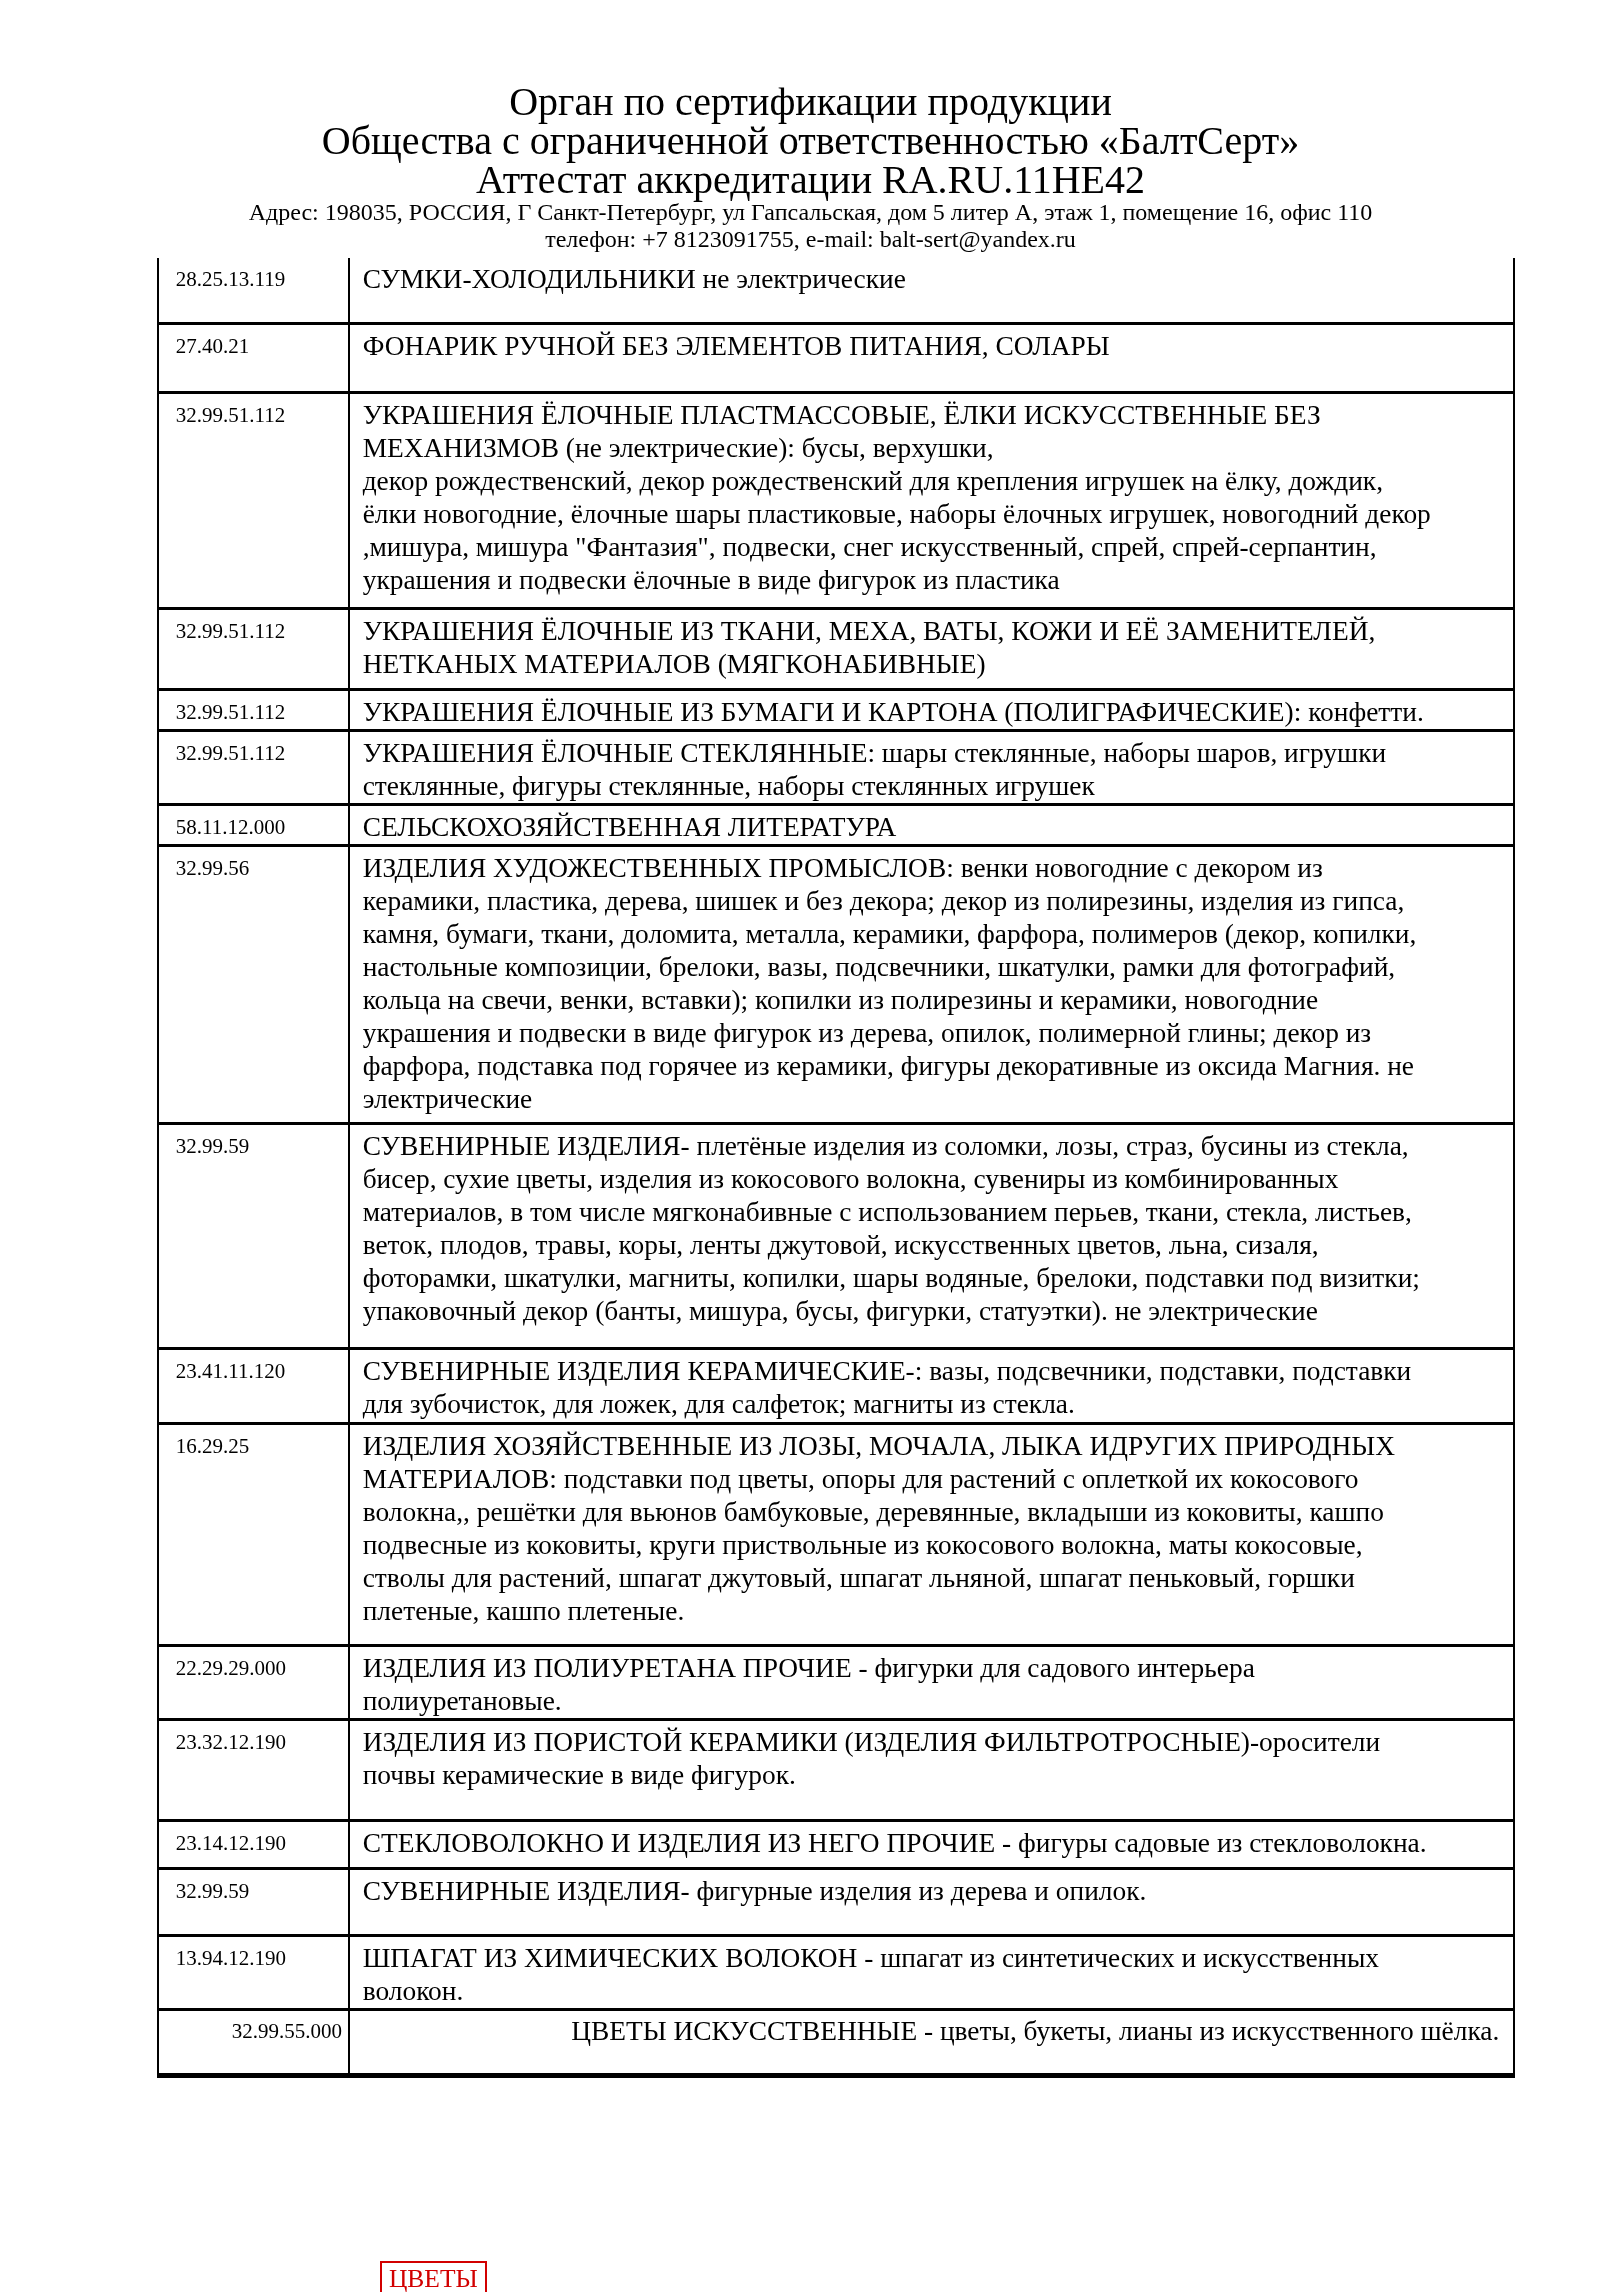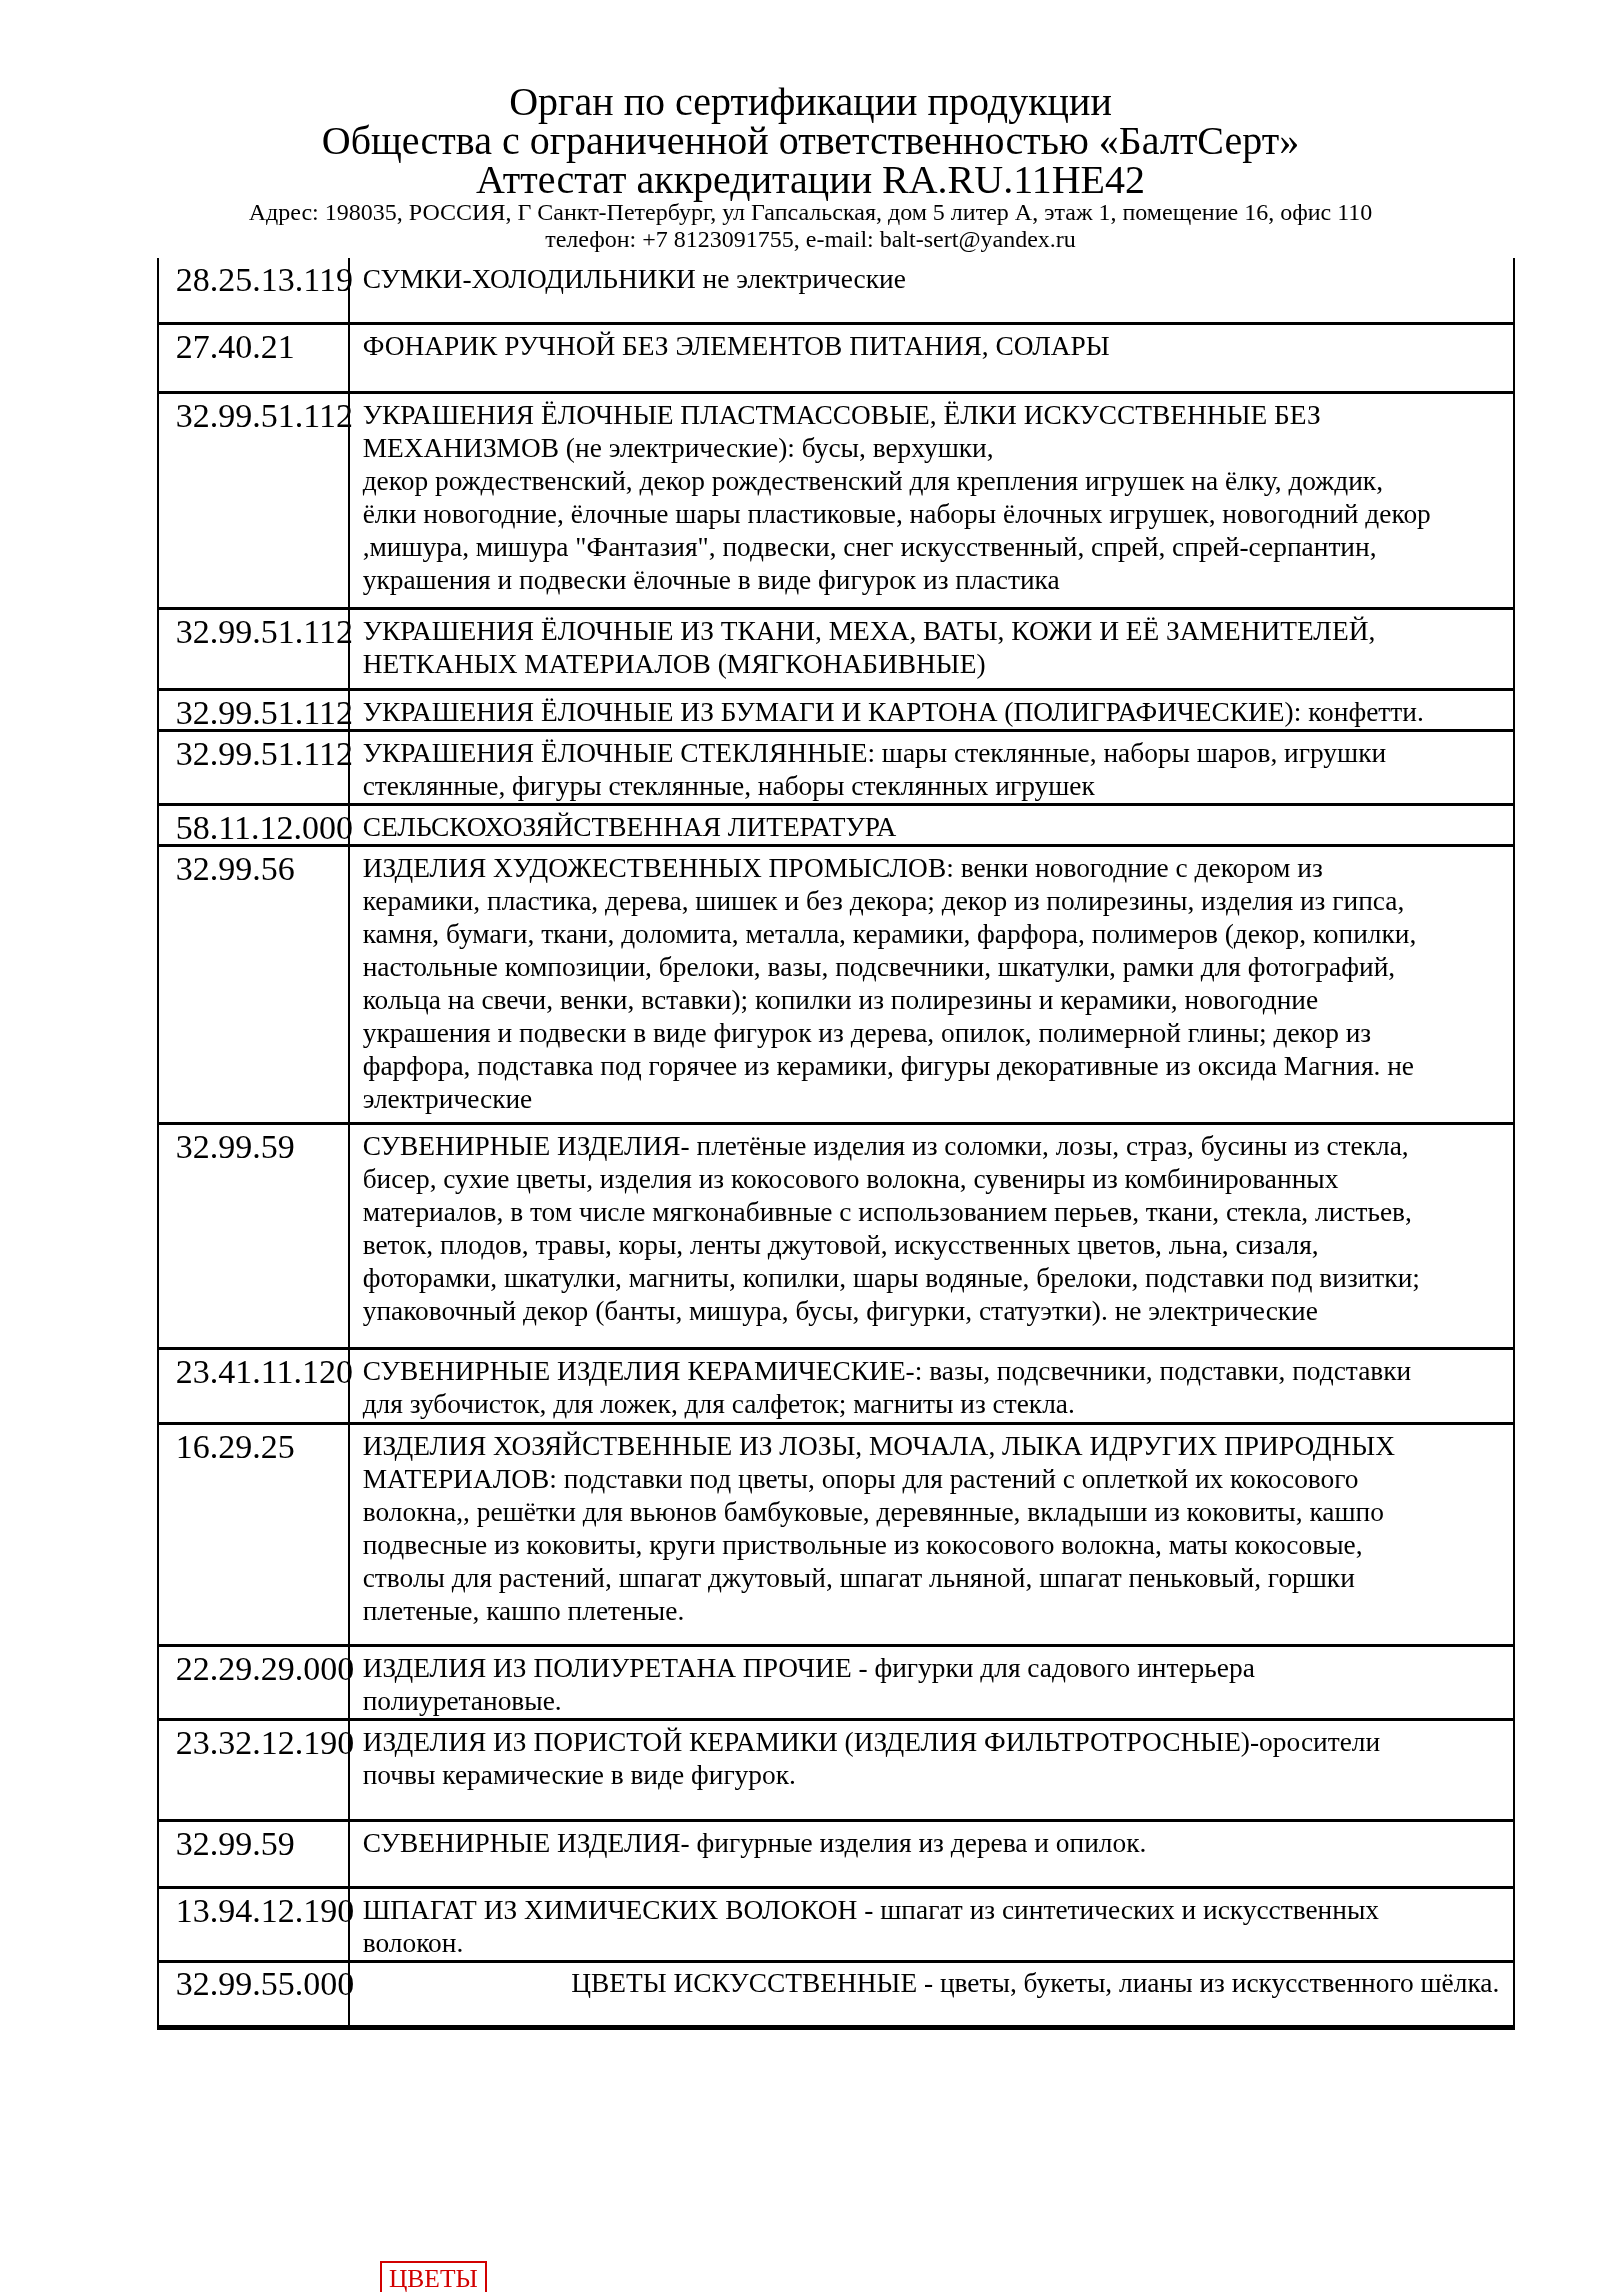--- a/index.html
+++ b/index.html
@@ -13,21 +13,21 @@
   .h-small { font-size:24px; line-height:26.5px; }
   .doc-table {
     position:absolute; left:157px; top:258px; width:1358px;
     border-left:2px solid #000; border-right:2px solid #000; border-bottom:5.9px solid #000;
     box-sizing:border-box;
   }
   .row { display:flex; border-bottom:3.9px solid #000; box-sizing:border-box; align-items:stretch; }
   .row:last-child { border-bottom:none;text-align:right; }
   .code {
     flex:0 0 191px; width:191px; border-right:2px solid #000;
-    padding:4.9px 5.9px 0 16.7px; font-size:34px; line-height:33px; box-sizing:border-box;
+    padding:4.9px 5.9px 0 16.7px; font-size:21px; line-height:33px; box-sizing:border-box;
   }
   .desc {
     flex:1; padding:4.9px 13.7px 0 12.7px; font-size:27.4px; line-height:33px;
     white-space:pre-line; box-sizing:border-box;
   }
   .fragment {
     position:absolute; left:380px; top:2261px;
     font-size:25.5px; line-height:29px; padding:1px 6.9px;
   }
 </style>
@@ -117,20 +117,24 @@
     <div class="row" style="min-height:67px">
       <div class="code">22.29.29.000</div>
       <div class="desc">ИЗДЕЛИЯ ИЗ ПОЛИУРЕТАНА ПРОЧИЕ - фигурки для садового интерьера
 полиуретановые.</div>
     </div>
     <div class="row" style="min-height:101px">
       <div class="code">23.32.12.190</div>
       <div class="desc">ИЗДЕЛИЯ ИЗ ПОРИСТОЙ КЕРАМИКИ (ИЗДЕЛИЯ ФИЛЬТРОТРОСНЫЕ)-оросители
 почвы керамические в виде фигурок.</div>
     </div>
+    <div class="row" style="min-height:48px">
+      <div class="code">23.14.12.190</div>
+      <div class="desc">СТЕКЛОВОЛОКНО И ИЗДЕЛИЯ ИЗ НЕГО ПРОЧИЕ - фигуры садовые из стекловолокна.</div>
+    </div>
     <div class="row" style="min-height:67px">
       <div class="code">32.99.59</div>
       <div class="desc">СУВЕНИРНЫЕ ИЗДЕЛИЯ- фигурные изделия из дерева и опилок.</div>
     </div>
     <div class="row" style="min-height:71px">
       <div class="code">13.94.12.190</div>
       <div class="desc">ШПАГАТ ИЗ ХИМИЧЕСКИХ ВОЛОКОН - шпагат из синтетических и искусственных
 волокон.</div>
     </div>
     <div class="row" style="min-height:62px">

